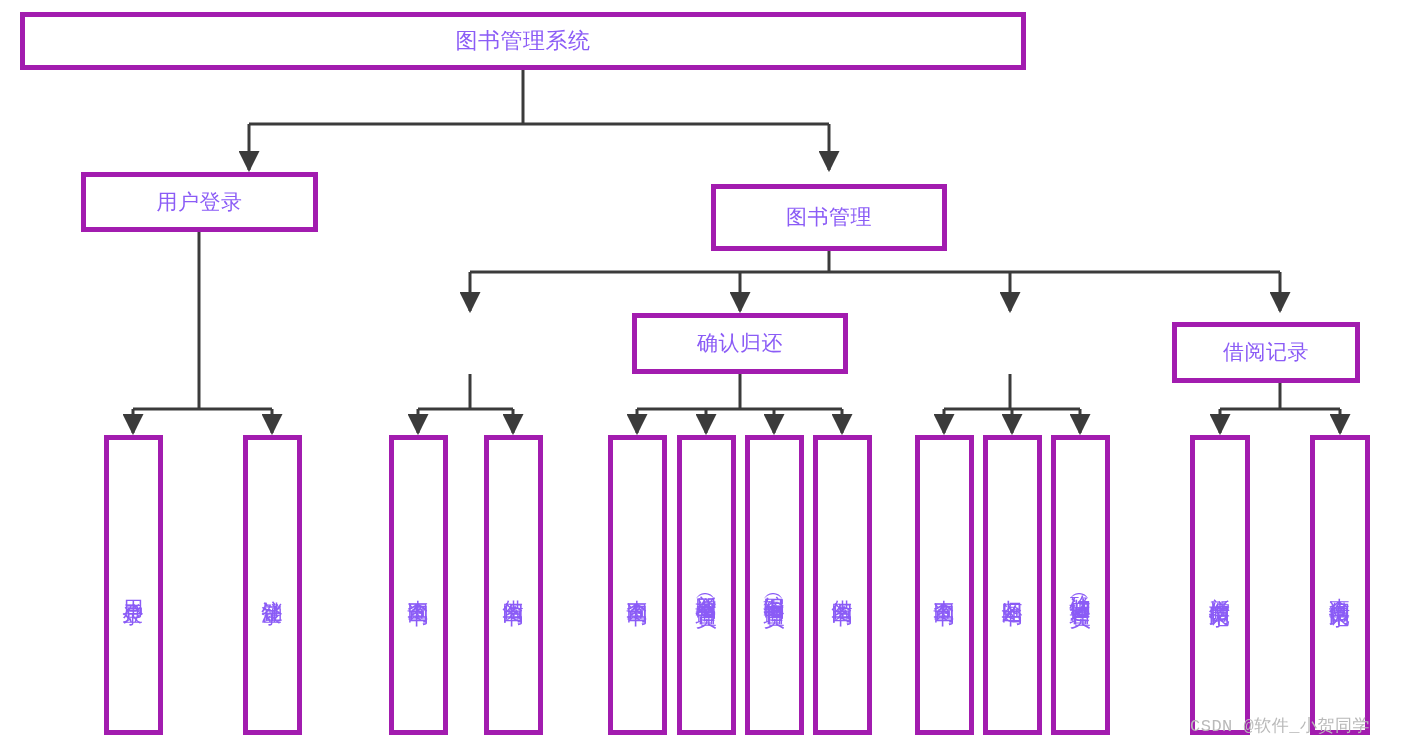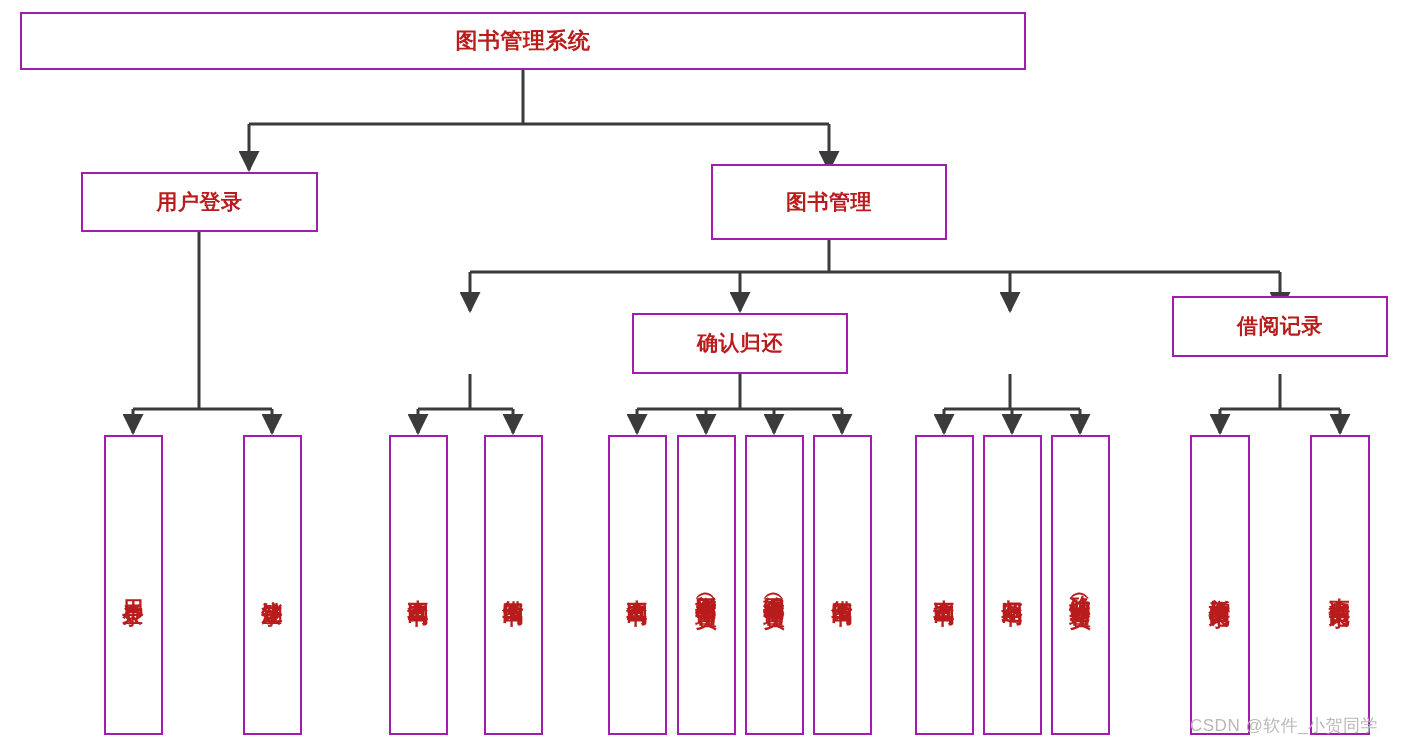--- a/index.html
+++ b/index.html
@@ -21,28 +21,27 @@
     position: absolute;
     left: 0;
     top: 0;
     width: 1405px;
     height: 747px;
   }
   .node {
     position: absolute;
     box-sizing: border-box;
     background: #ffffff;
-    border: 2px solid #a21caf;
-    color: #b91c1c;
+    border: 5px solid #a21caf;
+    color: #8b5cf6;
     display: flex;
     align-items: center;
     justify-content: center;
     text-align: center;
     line-height: 1.18;
-    font-weight: bold;
   }
   .node.h {
     font-size: 21px;
     letter-spacing: 0.5px;
   }
   .node.title {
     font-size: 22px;
   }
   .node.v {
     font-size: 21px;
@@ -117,24 +116,24 @@
       <path d="M 1280 374 L 1280 409"></path>
       <path d="M 1220 409 L 1340 409"></path>
       <path d="M 1220 409 L 1220 433" marker-end="url(#arrow)"></path>
       <path d="M 1340 409 L 1340 433" marker-end="url(#arrow)"></path>
     </g>
   </svg>
 
   <div class="node h title" id="node-root" style="left: 20px; top: 12px; width: 1006px; height: 58px;">图书管理系统</div>
 
   <div class="node h" id="node-l2-0" style="left: 81px; top: 172px; width: 237px; height: 60px;">用户登录</div>
-  <div class="node h" id="node-l2-1" style="left: 711px; top: 164px; width: 236px; height: 76px;">图书管理</div>
+  <div class="node h" id="node-l2-1" style="left: 711px; top: 184px; width: 236px; height: 67px;">图书管理</div>
 
   <div class="node h" id="node-l3-1" style="left: 632px; top: 313px; width: 216px; height: 61px;">确认归还</div>
-  <div class="node h" id="node-l3-3" style="left: 1172px; top: 296px; width: 216px; height: 61px;">借阅记录</div>
+  <div class="node h" id="node-l3-3" style="left: 1172px; top: 322px; width: 188px; height: 61px;">借阅记录</div>
 
   <div class="node v" id="node-leaf-0" style="left: 104px; top: 435px; width: 59px; height: 300px;">
       <span class="vtext">用户登录</span>
     </div>
   <div class="node v" id="node-leaf-1" style="left: 243px; top: 435px; width: 59px; height: 300px;">
       <span class="vtext">注销登录</span>
     </div>
   <div class="node v" id="node-leaf-2" style="left: 389px; top: 435px; width: 59px; height: 300px;">
       <span class="vtext">查询图书</span>
     </div>
@@ -162,14 +161,14 @@
   <div class="node v" id="node-leaf-10" style="left: 1051px; top: 435px; width: 59px; height: 300px;">
       <span class="vtext">确认归还（管理员）</span>
     </div>
   <div class="node v" id="node-leaf-11" style="left: 1190px; top: 435px; width: 60px; height: 300px;">
       <span class="vtext">新增借阅记录</span>
     </div>
   <div class="node v" id="node-leaf-12" style="left: 1310px; top: 435px; width: 60px; height: 300px;">
       <span class="vtext">查询借阅记录</span>
     </div>
 
-  <div class="watermark" id="watermark" style="left: 1190px; top: 714px;">CSDN @软件_小贺同学</div>
+  <div class="watermark" id="watermark" style="left: 1190px; top: 714px; font-family: Liberation Mono, monospace;">CSDN @软件_小贺同学</div>
 </div>
 
 </body></html>

